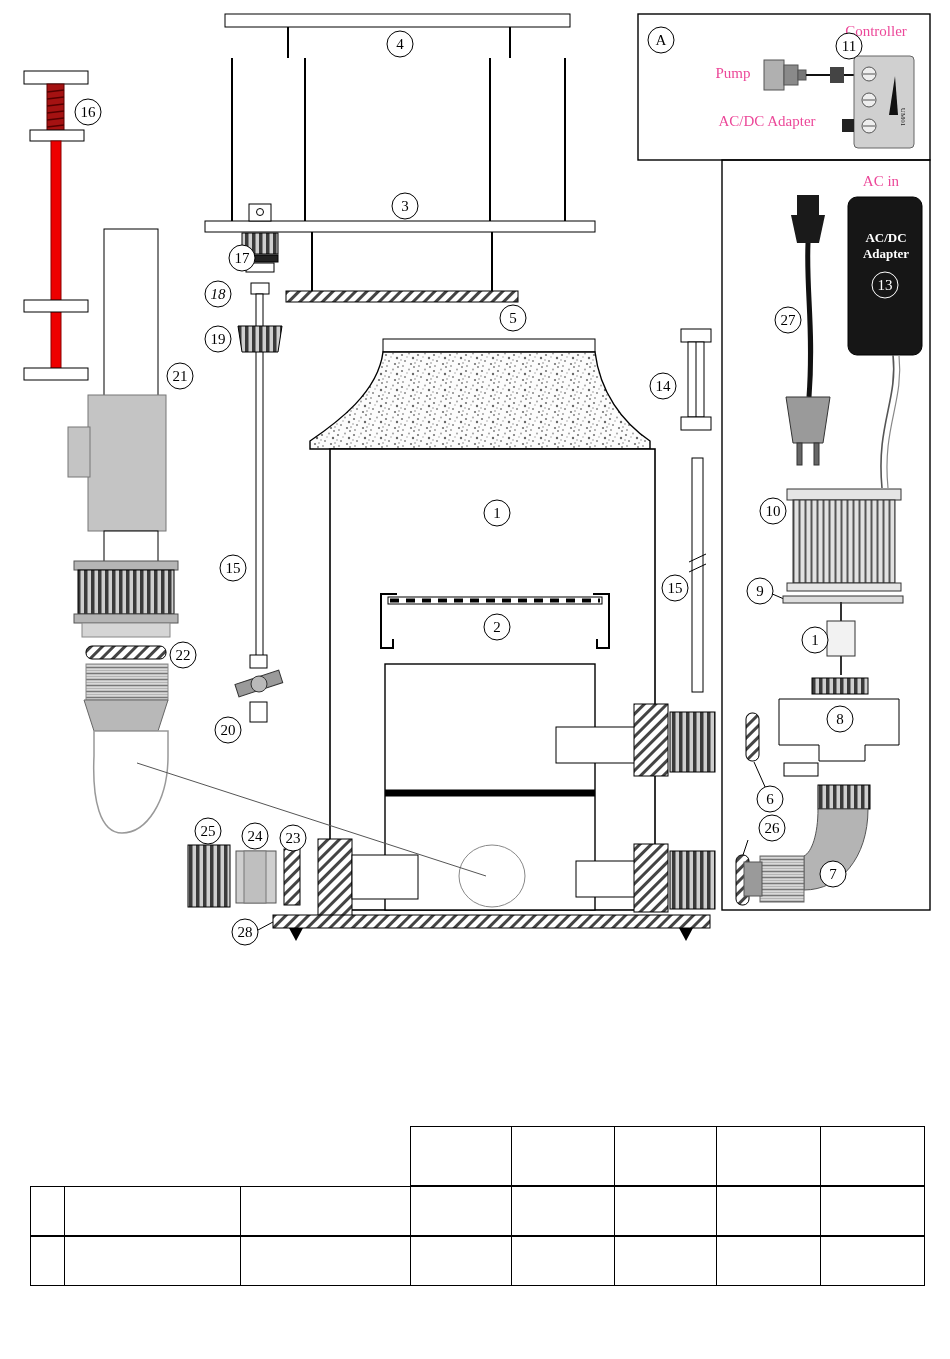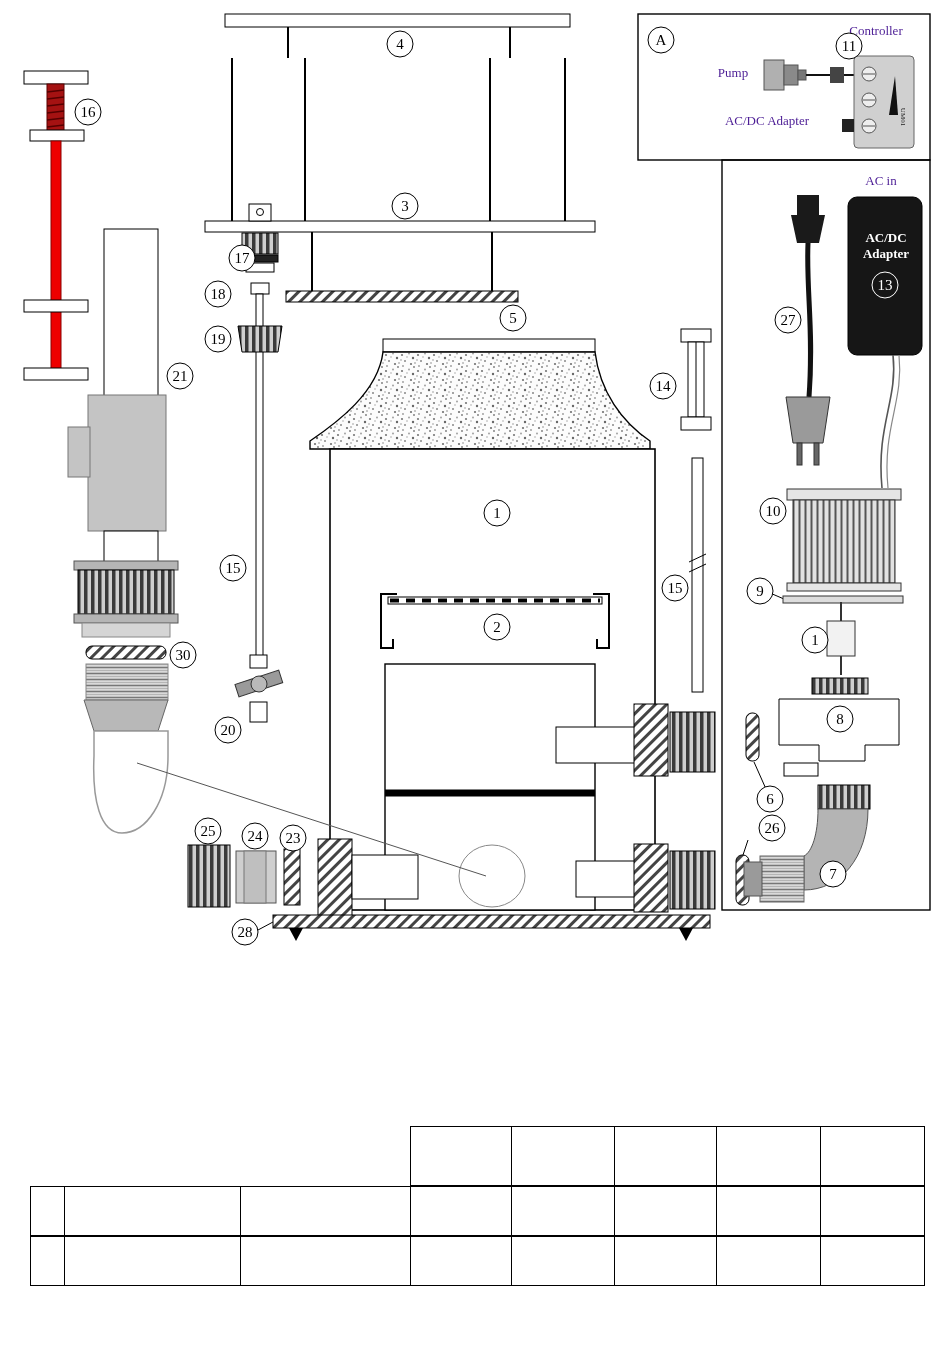--- a/index.html
+++ b/index.html
@@ -1,20 +1,20 @@
 <!DOCTYPE html>
 <html><head>
 <meta charset="utf-8">
 <style>
   * { box-sizing: border-box; }
   body { margin: 0; background: #fff; font-family: "Liberation Serif", serif; }
   #stage { position: relative; width: 950px; height: 1359px; background: #fff; overflow: hidden; }
   #stage > svg { position: absolute; left: 0; top: 0; }
 
-  .lbl { position: absolute; transform: translate(-50%,-50%); font-size: 13px; color: #4c1d95;
+  .lbl { position: absolute; transform: translate(-50%,-50%); font-size: 15px; color: #ec4899;
          white-space: nowrap; font-family: "Liberation Serif", serif; }
   .lbl.white { color: #fff; font-size: 13px; font-weight: bold; }
   .lbl.tiny { font-size: 7px; color: #222; transform: translate(-50%,-50%) rotate(90deg); }
 
   .callout { position: absolute; width: 27px; height: 27px; border: 1.6px solid #000;
              border-radius: 50%; background: #fff; color: #000;
              display: flex; align-items: center; justify-content: center;
              font-size: 15px; font-family: "Liberation Serif", serif;
              transform: translate(-50%,-50%); z-index: 5; }
   .callout.dark { background: transparent; border-color: #fff; color: #fff; }
@@ -286,35 +286,35 @@
   <div class="lbl white" style="left:886px; top:254px;">Adapter</div>
   <div class="lbl tiny" style="left:903px; top:117px;">UM01</div>
 
   <div>
       <div class="callout" style="left: 661px; top: 40px;">A</div>
       <div class="callout" style="left: 818px; top: 46px; margin-left: 31px;">11</div>
       <div class="callout" style="left: 400px; top: 44px;">4</div>
       <div class="callout" style="left: 88px; top: 112px;">16</div>
       <div class="callout" style="left: 405px; top: 206px;">3</div>
       <div class="callout" style="left: 218px; top: 258px; margin-left: 24px;">17</div>
-      <div class="callout" style="left: 218px; top: 294px;">18</div>
+      <div class="callout" style="left: 218px; top: 294px; font-style: italic;">18</div>
       <div class="callout" style="left: 788px; top: 320px;">27</div>
       <div class="callout dark" style="left: 885px; top: 285px;">13</div>
       <div class="callout" style="left: 513px; top: 318px;">5</div>
       <div class="callout" style="left: 218px; top: 339px;">19</div>
       <div class="callout" style="left: 180px; top: 376px;">21</div>
       <div class="callout" style="left: 663px; top: 386px;">14</div>
       <div class="callout" style="left: 497px; top: 513px;">1</div>
       <div class="callout" style="left: 773px; top: 511px;">10</div>
       <div class="callout" style="left: 233px; top: 568px;">15</div>
       <div class="callout" style="left: 675px; top: 588px;">15</div>
       <div class="callout" style="left: 760px; top: 591px;">9</div>
       <div class="callout" style="left: 497px; top: 627px;">2</div>
       <div class="callout" style="left: 815px; top: 640px;">1</div>
-      <div class="callout" style="left: 183px; top: 655px;">30</div>
+      <div class="callout" style="left: 183px; top: 655px;">22</div>
       <div class="callout" style="left: 840px; top: 719px;">8</div>
       <div class="callout" style="left: 228px; top: 730px;">20</div>
       <div class="callout" style="left: 770px; top: 799px;">6</div>
       <div class="callout" style="left: 772px; top: 828px;">26</div>
       <div class="callout" style="left: 208px; top: 831px;">25</div>
       <div class="callout" style="left: 255px; top: 836px;">24</div>
       <div class="callout" style="left: 293px; top: 838px;">23</div>
       <div class="callout" style="left: 833px; top: 874px;">7</div>
       <div class="callout" style="left: 245px; top: 932px;">28</div>
     </div>

